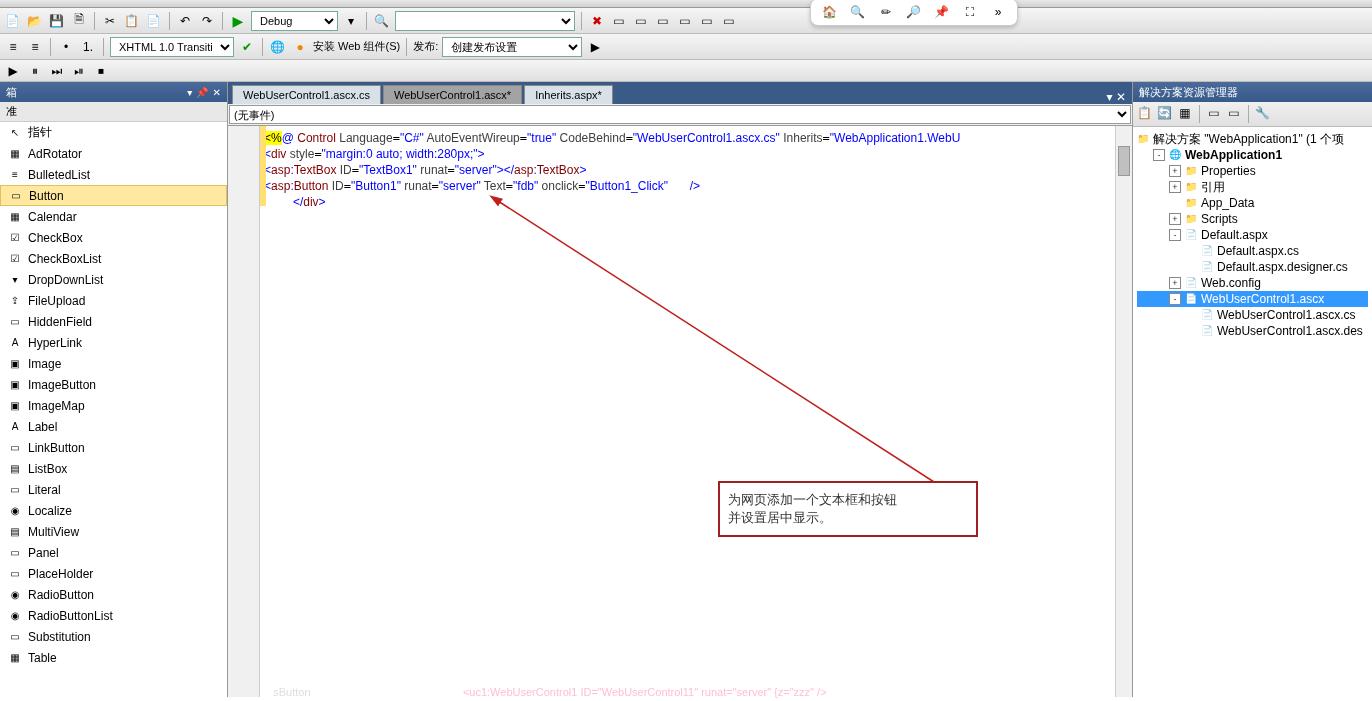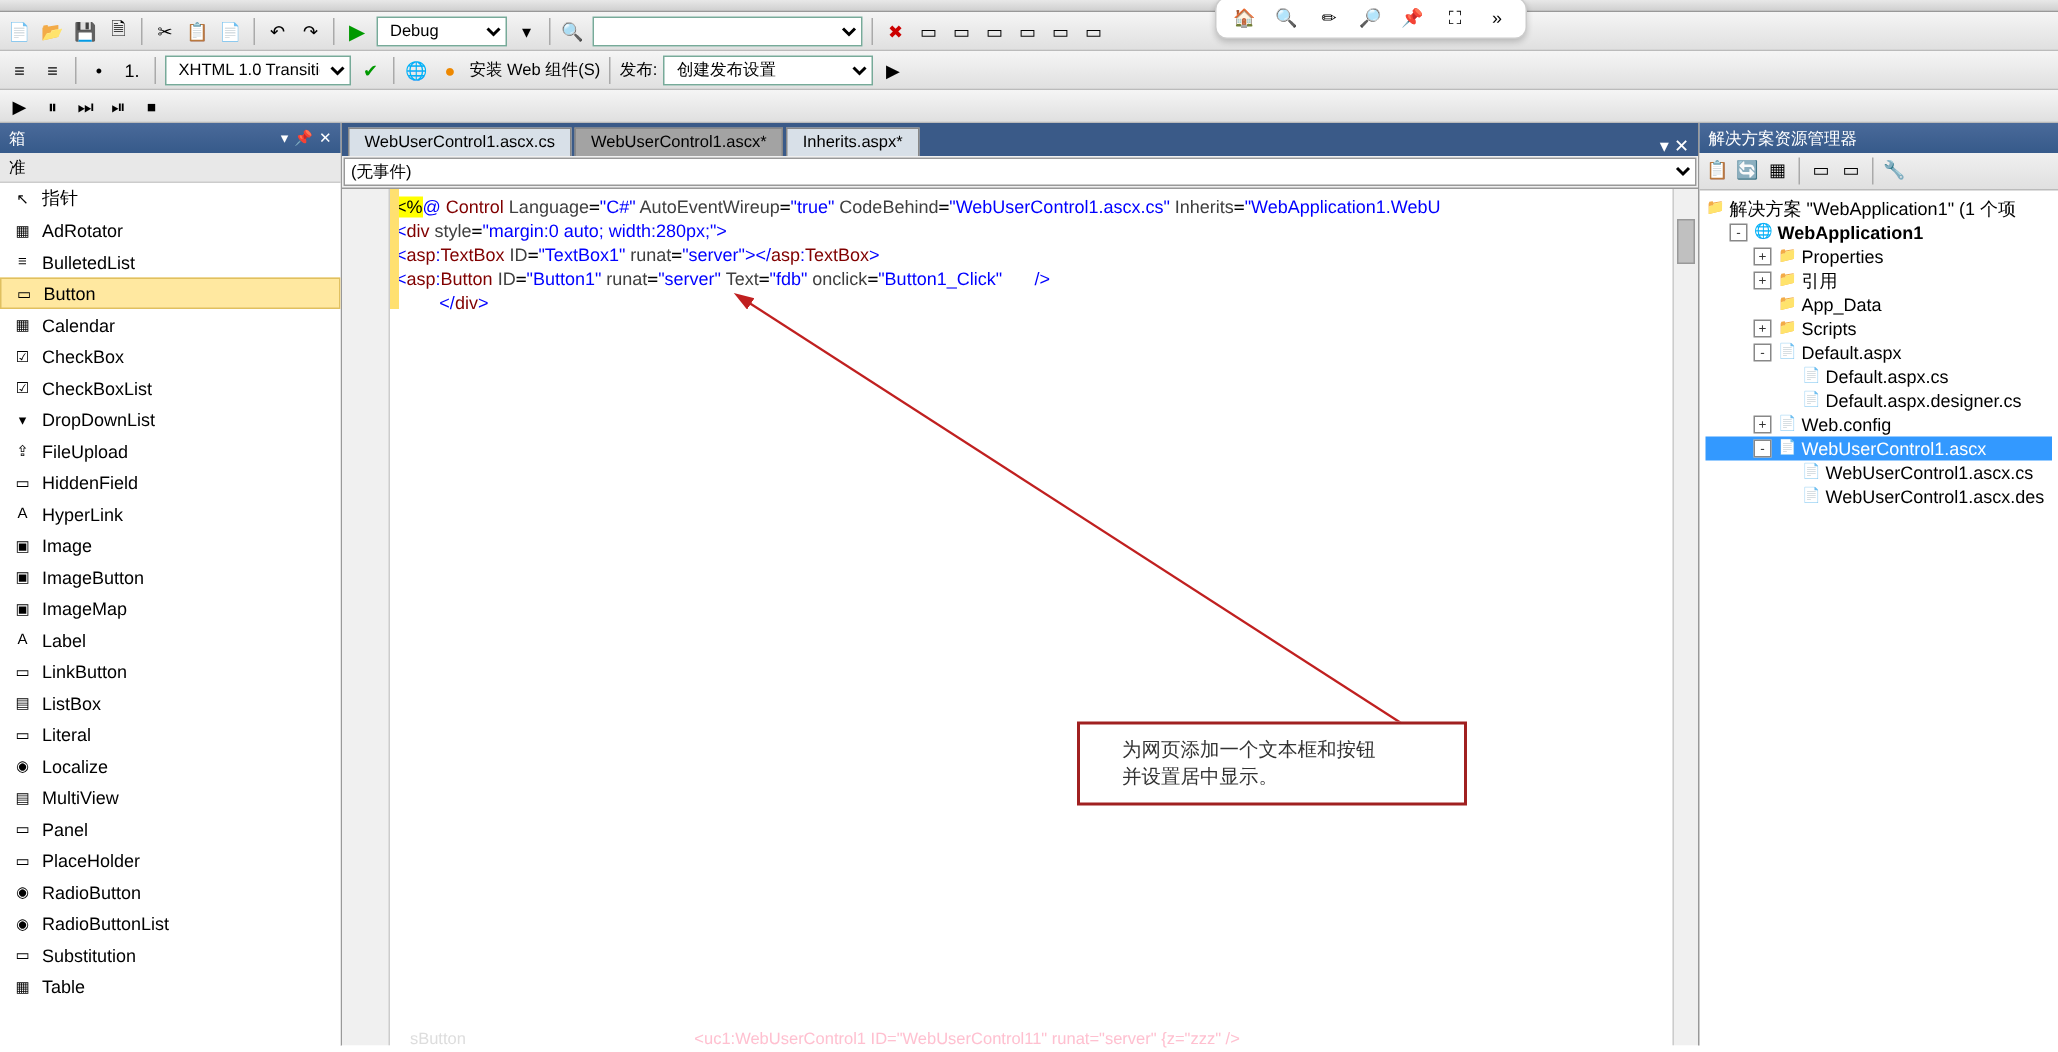--- a/index.html
+++ b/index.html
@@ -27,21 +27,21 @@
 .editor-area { flex:1; display:flex; flex-direction:column; background:#fff; position:relative; }
 .tabs-row { display:flex; background:#3a5a88; height:22px; align-items:flex-end; padding-left:4px; }
 .tab { background:#d8e0e8; padding:3px 10px; font-size:11px; border:1px solid #888; border-bottom:none; margin-right:2px; cursor:pointer; height:19px; display:flex; align-items:center; }
 .tab.active { background:#a3a3a3; }
 .dd-row { display:flex; border-bottom:1px solid #999; background:#f0f0f0; height:22px; }
 .dd-row select { flex:1; border:1px solid #999; margin:1px; font-size:11px; background:#fff; }
 .code-area { flex:1; position:relative; background:#fff; overflow:auto; }
 .code-content { padding:4px 8px 4px 36px; font-family:Consolas,monospace; font-size:12px; line-height:16px; white-space:pre; }
 .code-margin { position:absolute; left:0; top:0; width:32px; background:#f0f0f0; border-right:1px solid #ccc; height:100%; }
 .code-strip { position:absolute; left:32px; top:0; width:6px; background:#ffe070; height:80px; }
-.annotation { position:absolute; border:2px solid #a02020; background:#fff; padding:8px 28px; font-size:13px; color:#333; line-height:18px; }
+.annotation { position:absolute; border:2px solid #a02020; background:#fff; padding:8px 8px; font-size:13px; color:#333; line-height:18px; }
 .arrow-svg { position:absolute; pointer-events:none; }
 
 .sln-panel { width:240px; background:#fff; border-left:1px solid #999; display:flex; flex-direction:column; }
 .sln-toolbar { background:linear-gradient(#f0f0f0,#e0e0e0); border-bottom:1px solid #bbb; padding:3px 4px; display:flex; gap:4px; }
 .sln-toolbar .tool-btn { width:16px; height:16px; }
 .sln-tree { flex:1; overflow:auto; padding:4px; font-size:12px; line-height:16px; font-family:SimSun,monospace; white-space:nowrap; }
 .tree-node { display:flex; align-items:center; gap:2px; cursor:pointer; padding:0 2px; }
 .tree-node.selected { background:#3399ff; color:#fff; }
 .exp { width:12px; height:12px; display:inline-flex; align-items:center; justify-content:center; font-size:9px; color:#333; border:1px solid #888; background:#fff; cursor:pointer; margin-right:2px; }
 .indent0 { padding-left:0px; }

